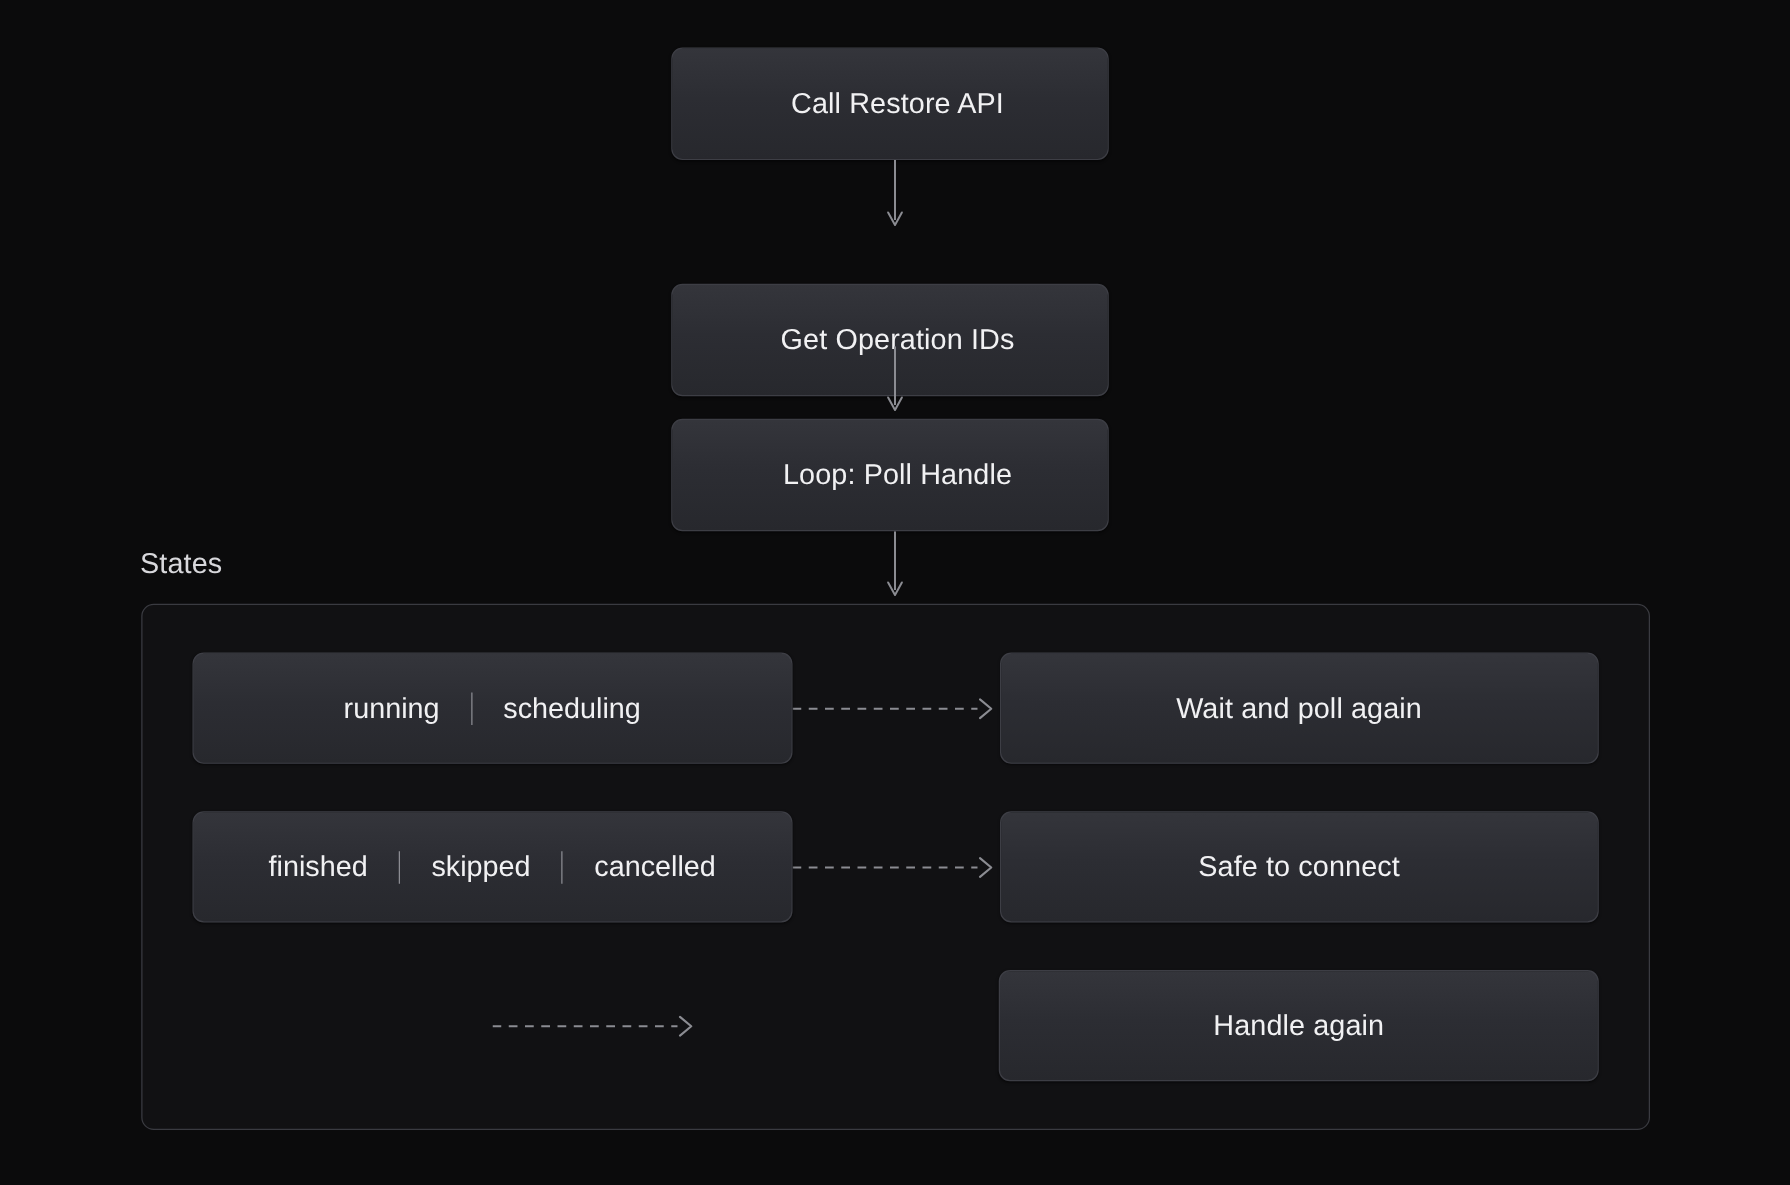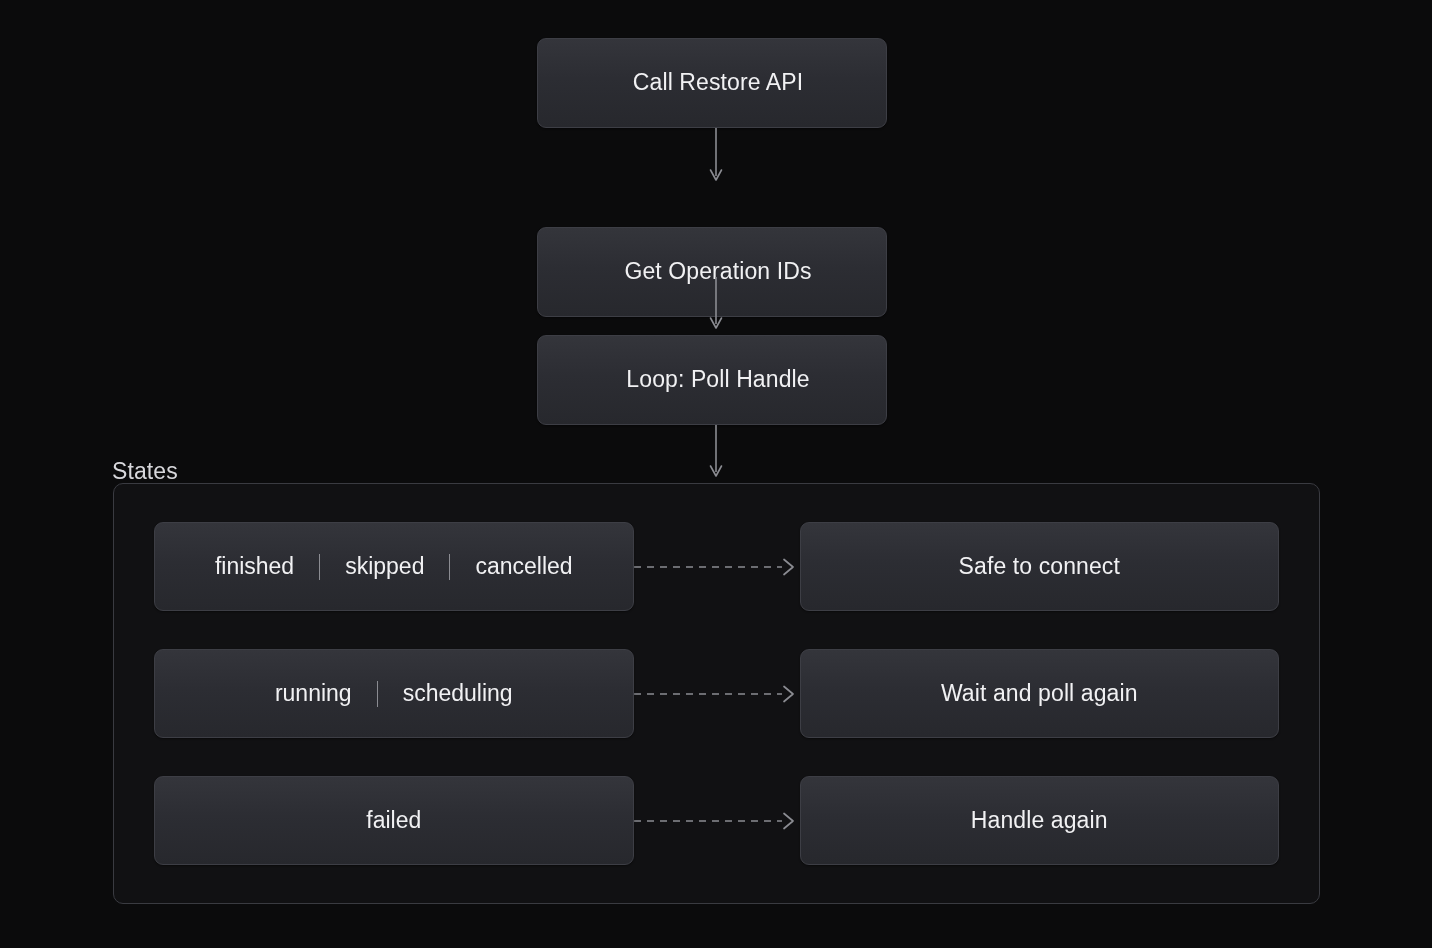--- a/index.html
+++ b/index.html
@@ -56,21 +56,21 @@
   #varrow-1 { top: 128px; height: 59px; }
   #varrow-2 { top: 277px; height: 58px; }
   #varrow-3 { top: 425px; height: 58px; }
 
   .v-arrow svg { display: block; }
 
   
   .states-title {
     position: absolute;
     left: 112px;
-    top: 458px;
+    top: 437px;
     font-size: 23px;
     color: #d8d8dc;
     letter-spacing: 0.1px;
   }
 
   .states-box {
     position: absolute;
     left: 113px;
     top: 483px;
     width: 1207px;
@@ -184,65 +184,62 @@
     </svg>
   </div>
 
   <div class="states-title">States</div>
 
   <div class="states-box">
     <div class="states-rows">
 
       <div class="state-row">
         <div class="state-left">
+          <span class="state-token">running</span>
+          <span class="state-sep"></span>
+          <span class="state-token">scheduling</span>
+        </div>
+        <div class="dash-arrow">
+          <svg width="166" height="24" viewBox="0 0 166 24" fill="none">
+            <path d="M0 12 H148" stroke="#8b8c92" stroke-width="1.7" stroke-dasharray="7 6" stroke-linecap="butt"></path>
+            <path d="M150 4.5 L159 12 L150 19.5" stroke="#8b8c92" stroke-width="1.7" fill="none" stroke-linecap="round" stroke-linejoin="round"></path>
+          </svg>
+        </div>
+        <div class="state-right">
+          <span class="node-label">Wait and poll again</span>
+        </div>
+      </div>
+
+      <div class="state-row">
+        <div class="state-left">
           <span class="state-token">finished</span>
           <span class="state-sep"></span>
           <span class="state-token">skipped</span>
           <span class="state-sep"></span>
           <span class="state-token">cancelled</span>
         </div>
         <div class="dash-arrow">
           <svg width="166" height="24" viewBox="0 0 166 24" fill="none">
             <path d="M0 12 H148" stroke="#8b8c92" stroke-width="1.7" stroke-dasharray="7 6" stroke-linecap="butt"></path>
             <path d="M150 4.5 L159 12 L150 19.5" stroke="#8b8c92" stroke-width="1.7" fill="none" stroke-linecap="round" stroke-linejoin="round"></path>
           </svg>
         </div>
         <div class="state-right">
           <span class="node-label">Safe to connect</span>
         </div>
       </div>
 
       <div class="state-row">
-        <div class="state-left">
-          <span class="state-token">running</span>
-          <span class="state-sep"></span>
-          <span class="state-token">scheduling</span>
-        </div>
         <div class="dash-arrow">
           <svg width="166" height="24" viewBox="0 0 166 24" fill="none">
             <path d="M0 12 H148" stroke="#8b8c92" stroke-width="1.7" stroke-dasharray="7 6" stroke-linecap="butt"></path>
             <path d="M150 4.5 L159 12 L150 19.5" stroke="#8b8c92" stroke-width="1.7" fill="none" stroke-linecap="round" stroke-linejoin="round"></path>
           </svg>
         </div>
         <div class="state-right">
-          <span class="node-label">Wait and poll again</span>
+          <span class="node-label">Handle again</span>
         </div>
       </div>
 
-      <div class="state-row">
-        <div class="state-left">
-          <span class="state-token">failed</span>
-        </div>
-        <div class="dash-arrow">
-          <svg width="166" height="24" viewBox="0 0 166 24" fill="none">
-            <path d="M0 12 H148" stroke="#8b8c92" stroke-width="1.7" stroke-dasharray="7 6" stroke-linecap="butt"></path>
-            <path d="M150 4.5 L159 12 L150 19.5" stroke="#8b8c92" stroke-width="1.7" fill="none" stroke-linecap="round" stroke-linejoin="round"></path>
-          </svg>
-        </div>
-        <div class="state-right">
-          <span class="node-label">Handle again</span>
-        </div>
-      </div>
-
     </div>
   </div>
 
 </div>
 
 </body></html>

